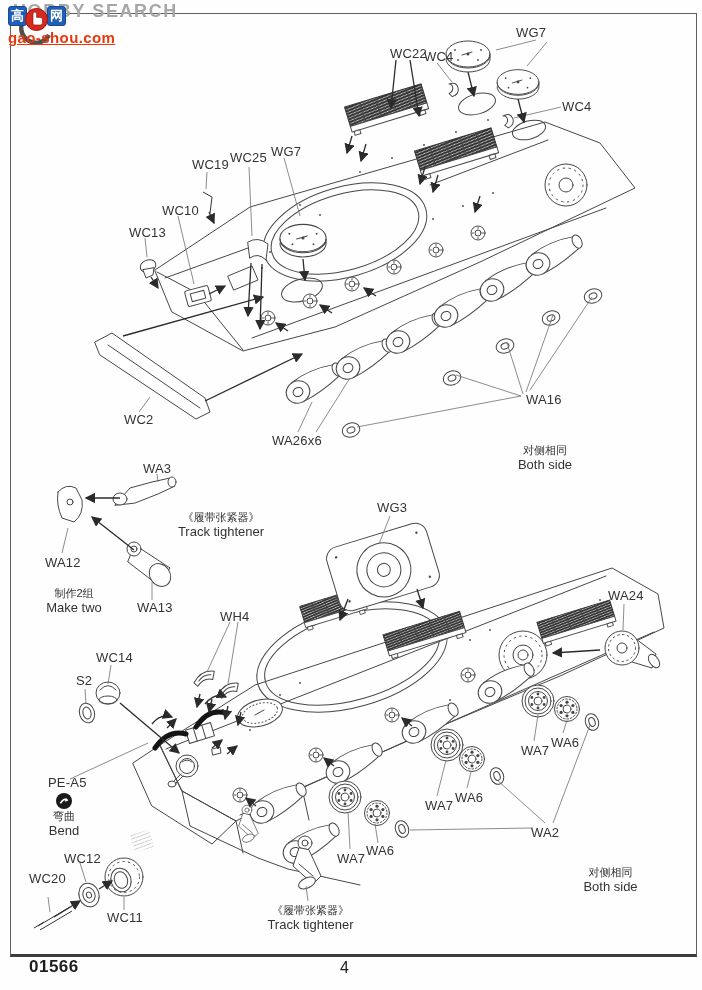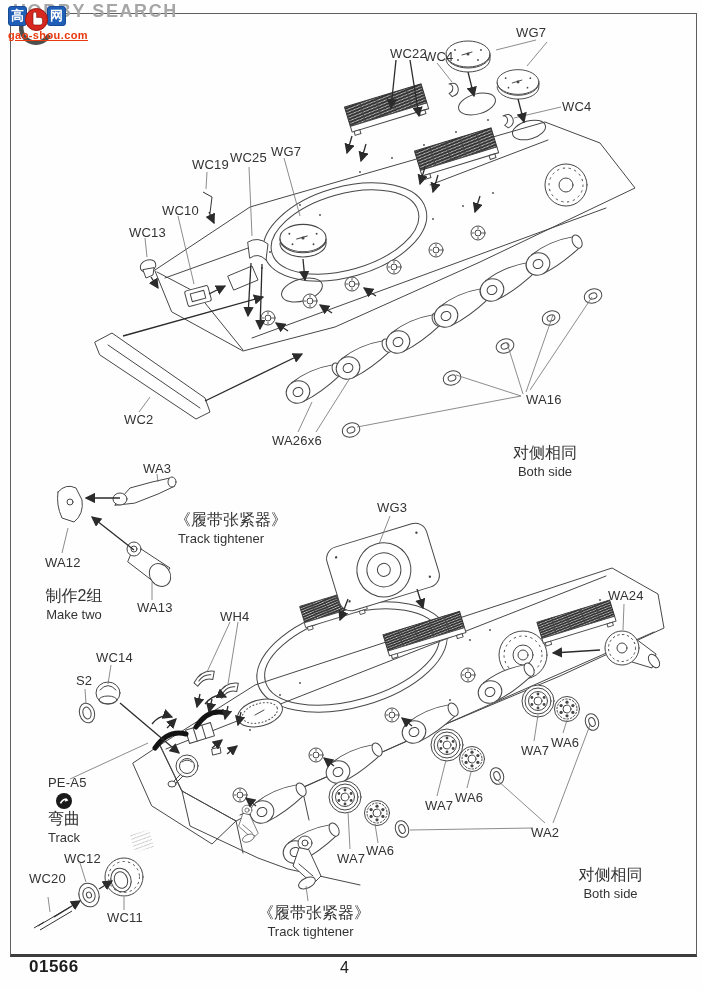--- a/index.html
+++ b/index.html
@@ -11,36 +11,36 @@
   .wm{position:absolute;left:0;top:0;width:190px;height:60px;z-index:5;}
   .wm-brand{position:absolute;left:13px;top:1px;font-size:18px;font-weight:700;
             letter-spacing:1.6px;color:#a6a6a6;}
   .wm-box{position:absolute;width:17px;height:18px;background:#1f5fb7;border:1px solid #174a92;
           border-radius:3px;color:#fff;font-size:13px;font-weight:700;text-align:center;
           line-height:18px;z-index:3;}
   .wm-box-l{left:8px;top:6px;}
   .wm-box-r{left:47px;top:6px;}
   .wm-circle{position:absolute;left:25px;top:8px;width:23px;height:23px;z-index:4;}
   .wm-swoosh{position:absolute;left:15px;top:16px;z-index:2;}
-  .wm-url{position:absolute;left:8px;top:29px;font-size:11px;font-weight:700;color:#e8380d;
+  .wm-url{position:absolute;left:8px;top:29px;font-size:15px;font-weight:700;color:#e8380d;
           text-decoration:underline;letter-spacing:.4px;z-index:4;}
   
   .art{position:absolute;left:0;top:0;z-index:1;}
   .s{stroke:#474747;fill:none;stroke-width:1;stroke-linejoin:round;stroke-linecap:round;}
   .sf{stroke:#474747;fill:#ffffff;stroke-width:1;stroke-linejoin:round;stroke-linecap:round;}
   .dot{fill:#474747;stroke:none;}
   .ld{stroke:#6e6e6e;stroke-width:.8;fill:none;}
   .ar{stroke:#2b2b2b;stroke-width:1.3;fill:none;stroke-linecap:butt;}
   .blk{stroke:#141414;stroke-width:5;fill:none;stroke-linecap:round;}
   .thin{stroke:#333;stroke-width:1;fill:none;}
   
   .lbl{position:absolute;font-size:13px;color:#333;line-height:1;letter-spacing:.2px;
        white-space:nowrap;z-index:3;}
   .note{position:absolute;text-align:center;color:#333;line-height:1.3;white-space:nowrap;z-index:3;}
-  .note .cn{display:block;font-size:16px;}
+  .note .cn{display:block;font-size:11px;}
   .note .en{display:block;font-size:13px;}
   .footer-kit{position:absolute;left:16px;top:957px;font-size:17px;font-weight:600;
               color:#1d1d1d;letter-spacing:.5px;z-index:3;margin-left:13px;}
   .footer-page{position:absolute;left:340px;top:959px;font-size:16px;color:#1d1d1d;z-index:3;}
 </style>
 </head>
 <body>
 
 <div class="page">
 
@@ -456,21 +456,21 @@
     <span class="en">Make two</span>
   </div>
   <div class="lbl" style="left:137px;top:601px">WA13</div>
   <div class="lbl" style="left:220px;top:610px">WH4</div>
   <div class="lbl" style="left:608px;top:589px">WA24</div>
   <div class="lbl" style="left:96px;top:651px">WC14</div>
   <div class="lbl" style="left:76px;top:674px">S2</div>
   <div class="lbl" style="left:48px;top:776px">PE-A5</div>
   <div class="note" style="left:40px;top:809px;width:48px">
     <span class="cn">弯曲</span>
-    <span class="en">Track</span>
+    <span class="en">Bend</span>
   </div>
   <div class="lbl" style="left:64px;top:852px">WC12</div>
   <div class="lbl" style="left:29px;top:872px">WC20</div>
   <div class="lbl" style="left:107px;top:911px">WC11</div>
   <div class="lbl" style="left:337px;top:852px">WA7</div>
   <div class="lbl" style="left:366px;top:844px">WA6</div>
   <div class="lbl" style="left:425px;top:799px">WA7</div>
   <div class="lbl" style="left:455px;top:791px">WA6</div>
   <div class="lbl" style="left:521px;top:744px">WA7</div>
   <div class="lbl" style="left:551px;top:736px">WA6</div>

